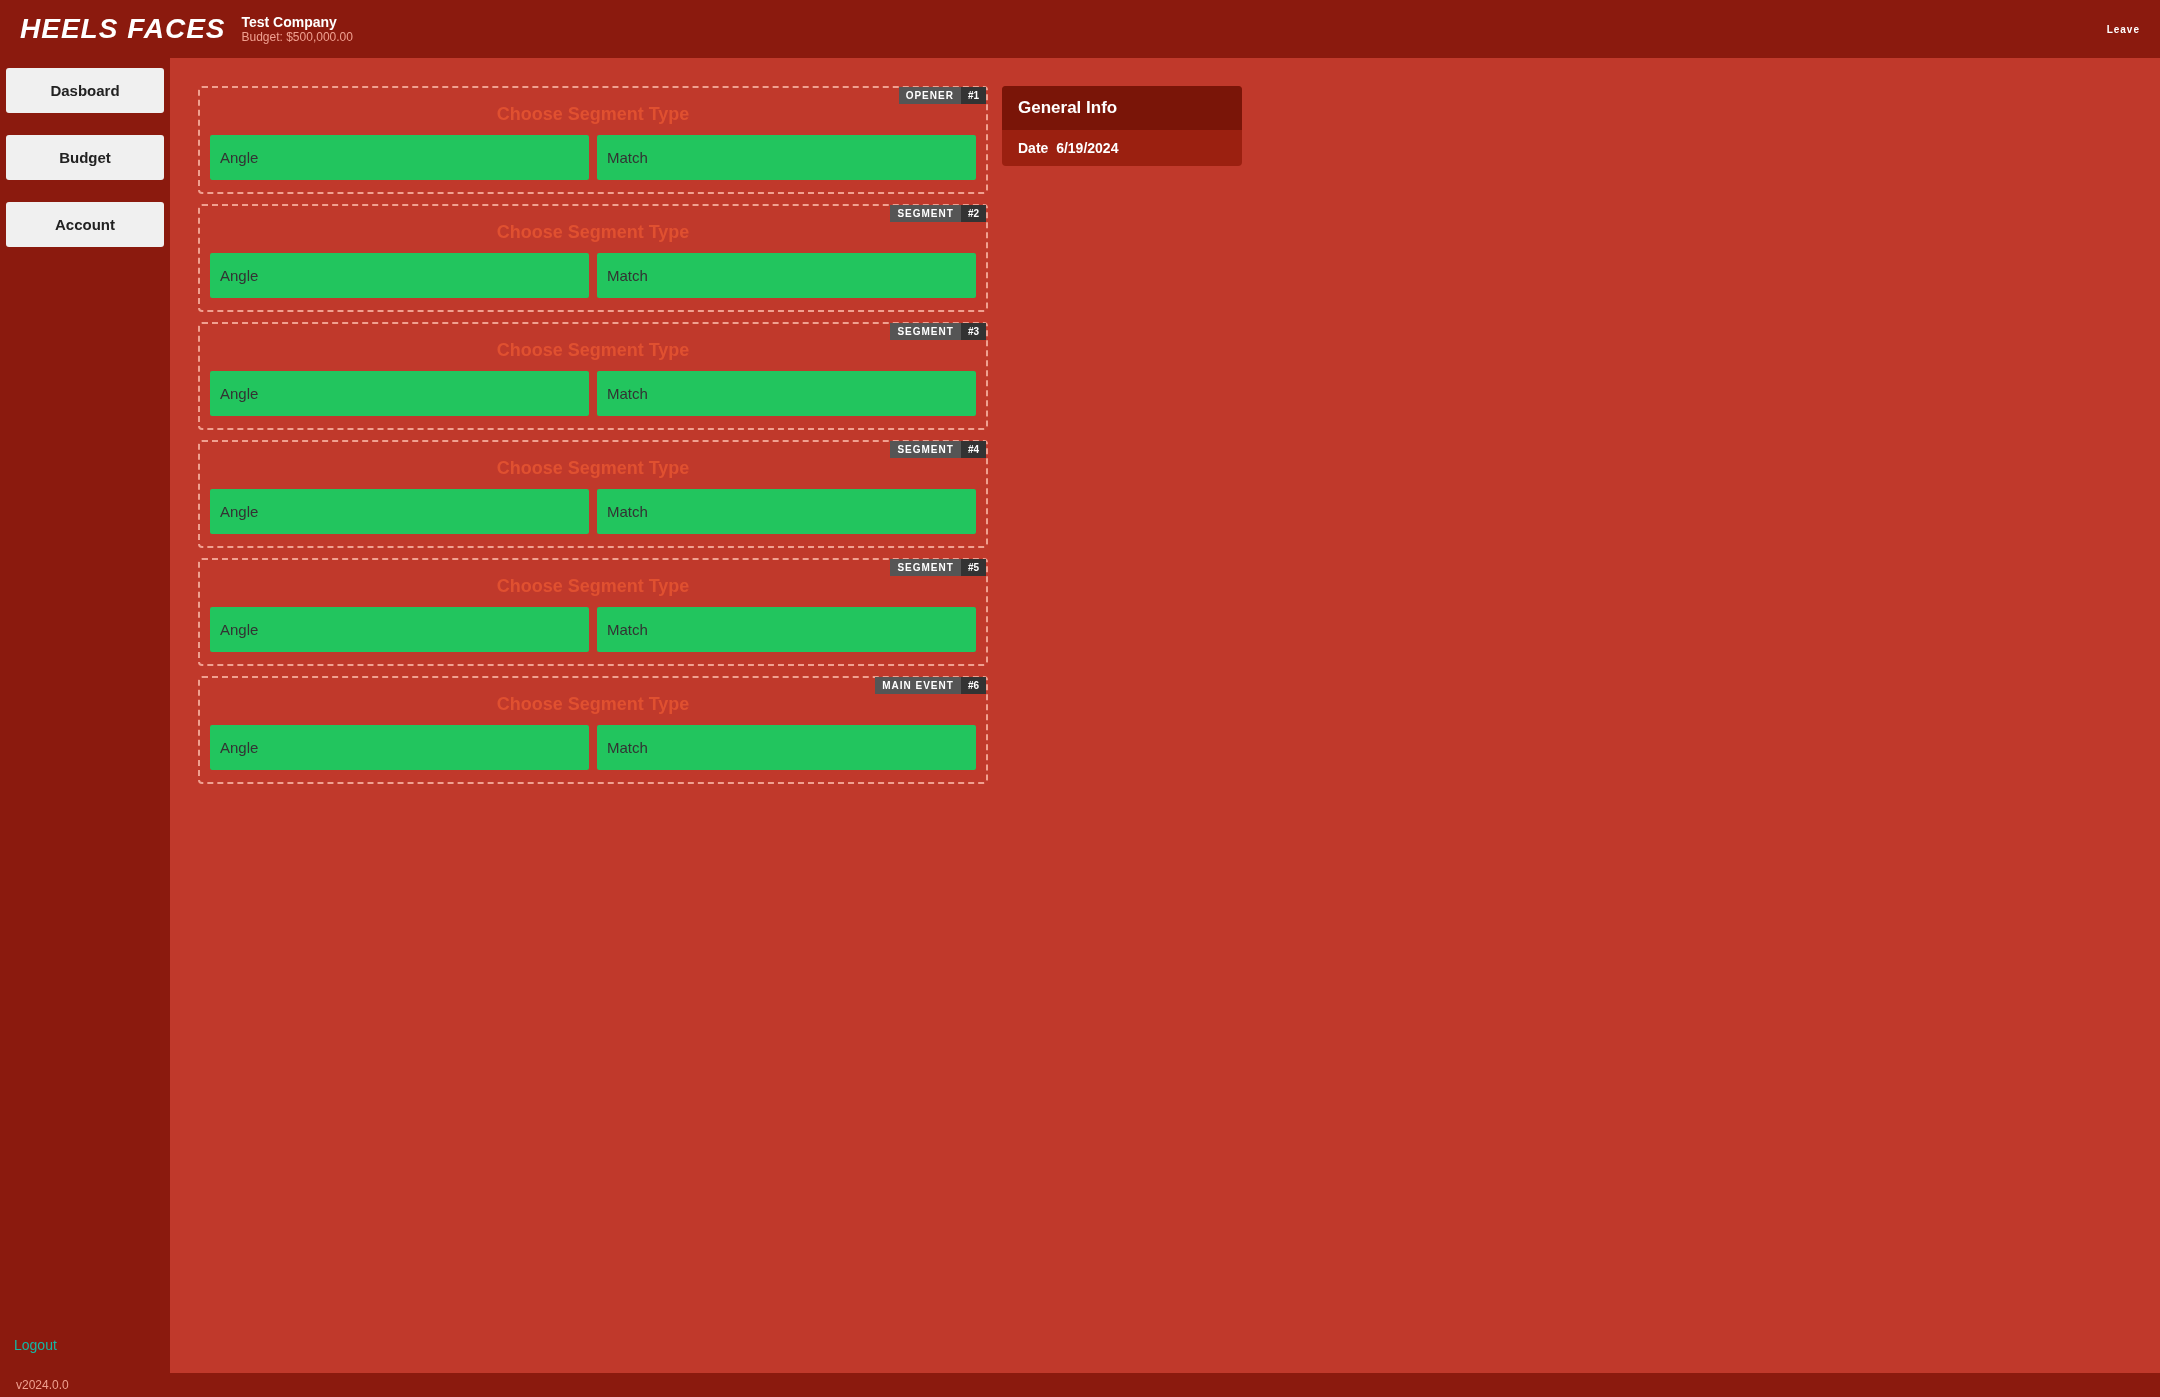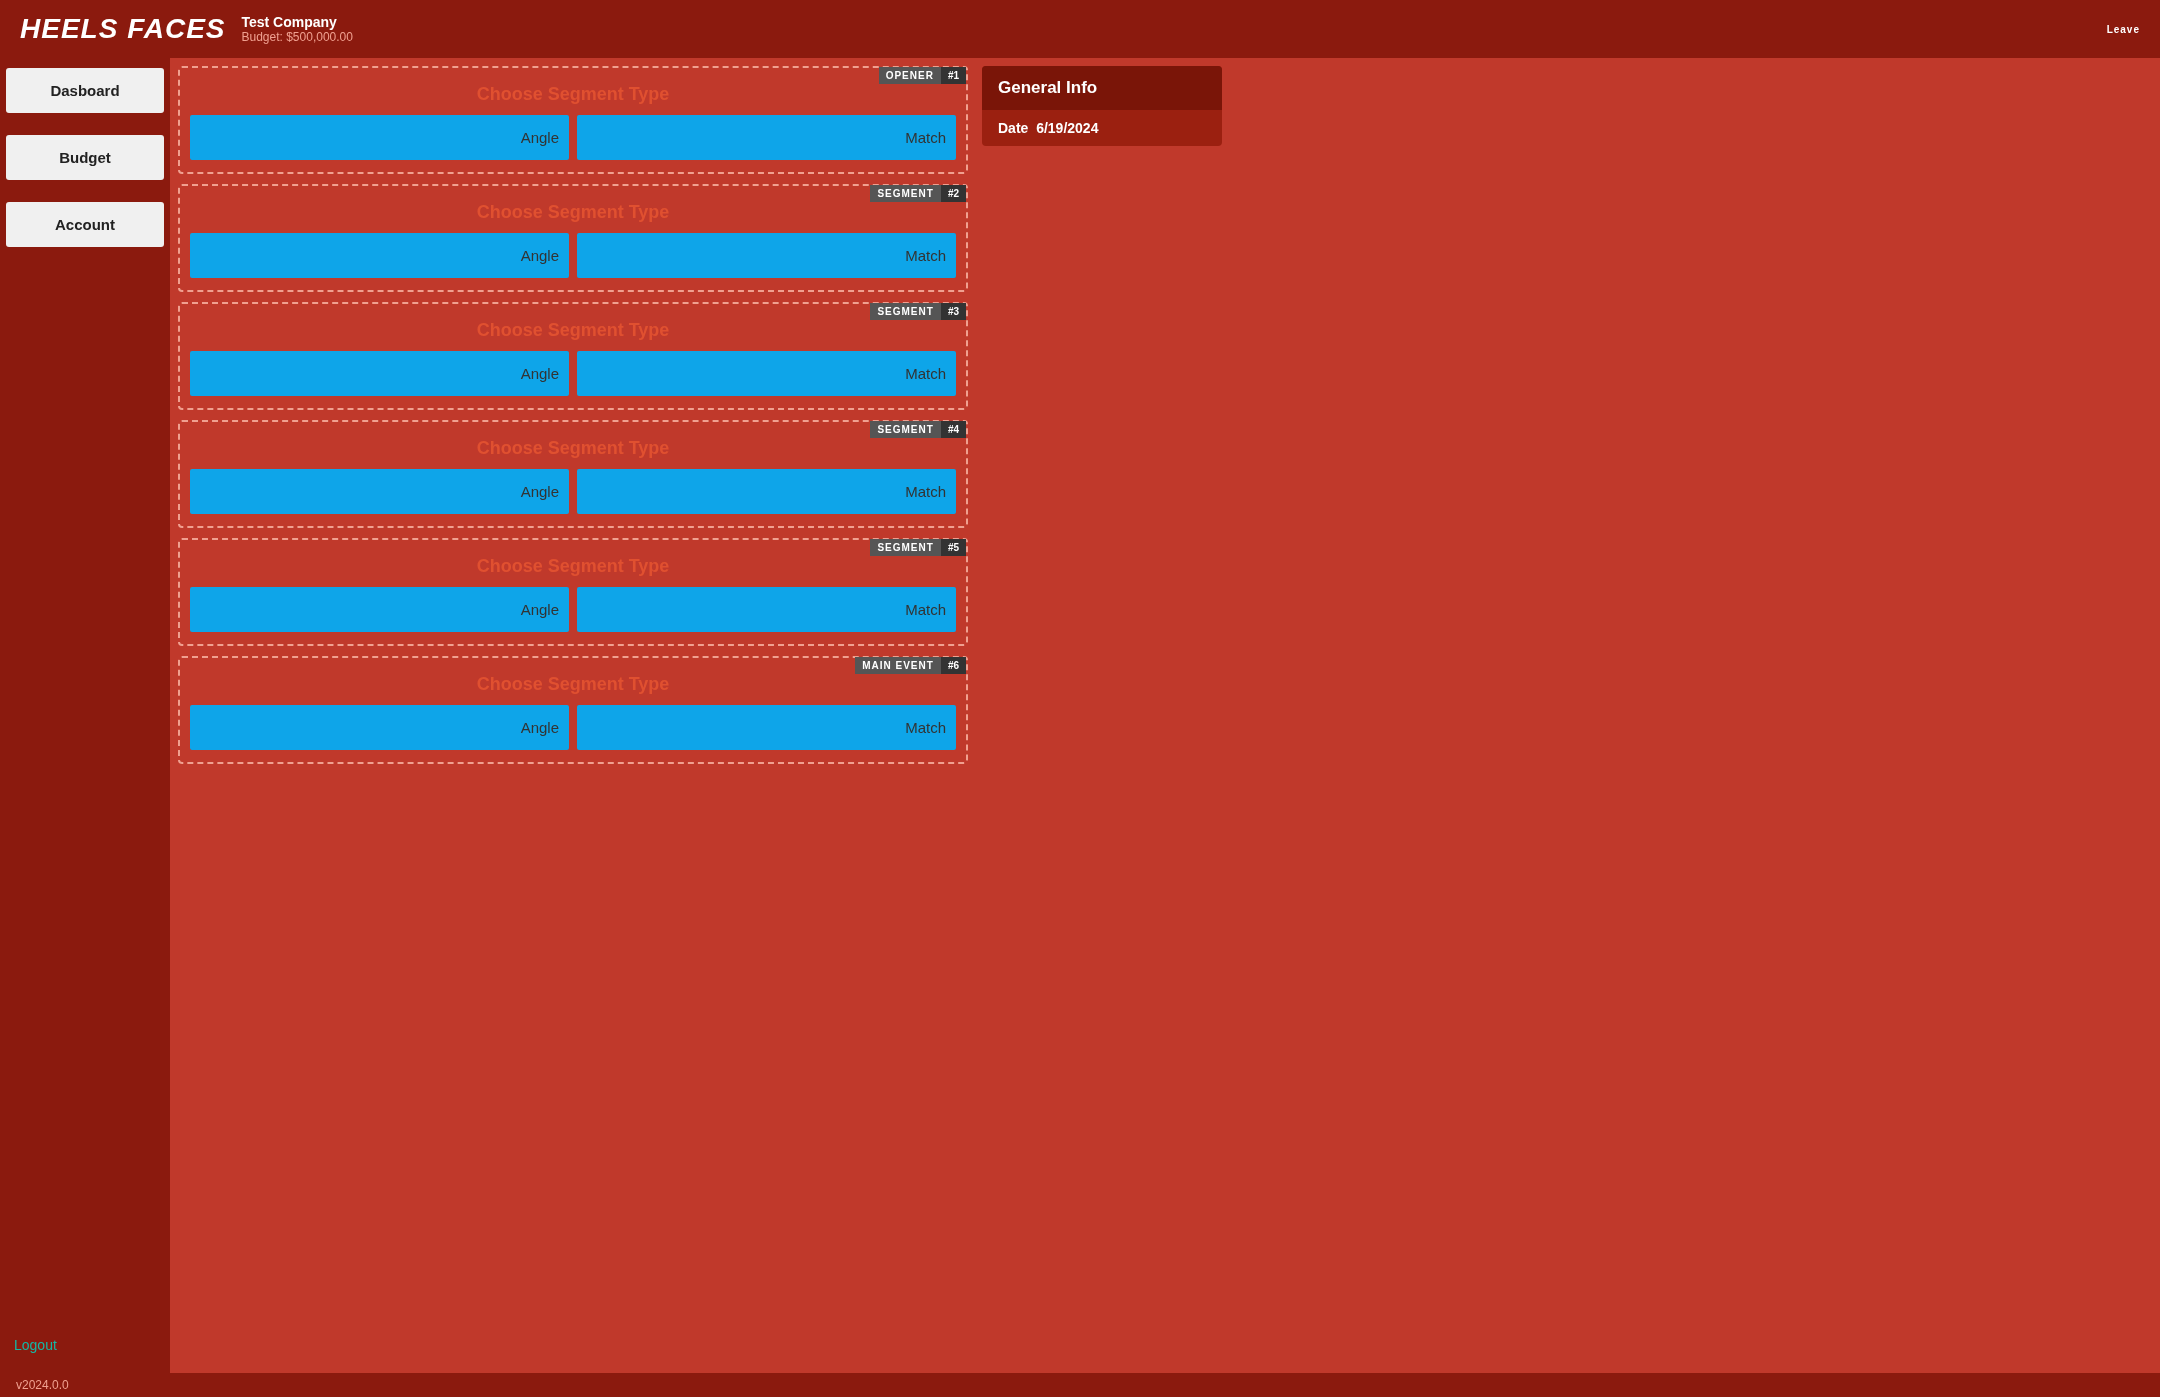--- a/index.html
+++ b/index.html
@@ -99,21 +99,21 @@
       font-weight: normal;
       padding: 10px 14px;
       cursor: pointer;
     }
 
     
     .content {
       flex: 1;
       display: flex;
       gap: 14px;
-      padding: 8px;
+      padding: 28px;
       overflow-y: auto;
     }
 
     
     .segments-panel {
       flex: 1;
       display: flex;
       flex-direction: column;
       gap: 10px;
       max-width: 790px;
@@ -160,29 +160,29 @@
       margin-bottom: 10px;
       margin-top: 6px;
     }
 
     .segment-buttons {
       display: flex;
       gap: 8px;
     }
     .seg-btn {
       flex: 1;
-      background-color: #0ea5e9;
+      background-color: #22c55e;
       border: none;
       color: #333;
       font-size: 15px;
       font-weight: 500;
       padding: 14px 10px;
       cursor: pointer;
       border-radius: 2px;
-      text-align: right;
+      text-align: left;
     }
 
     
     .info-panel {
       width: 240px;
       min-width: 200px;
     }
     .info-card {
       background-color: #9b2010;
       border-radius: 4px;

